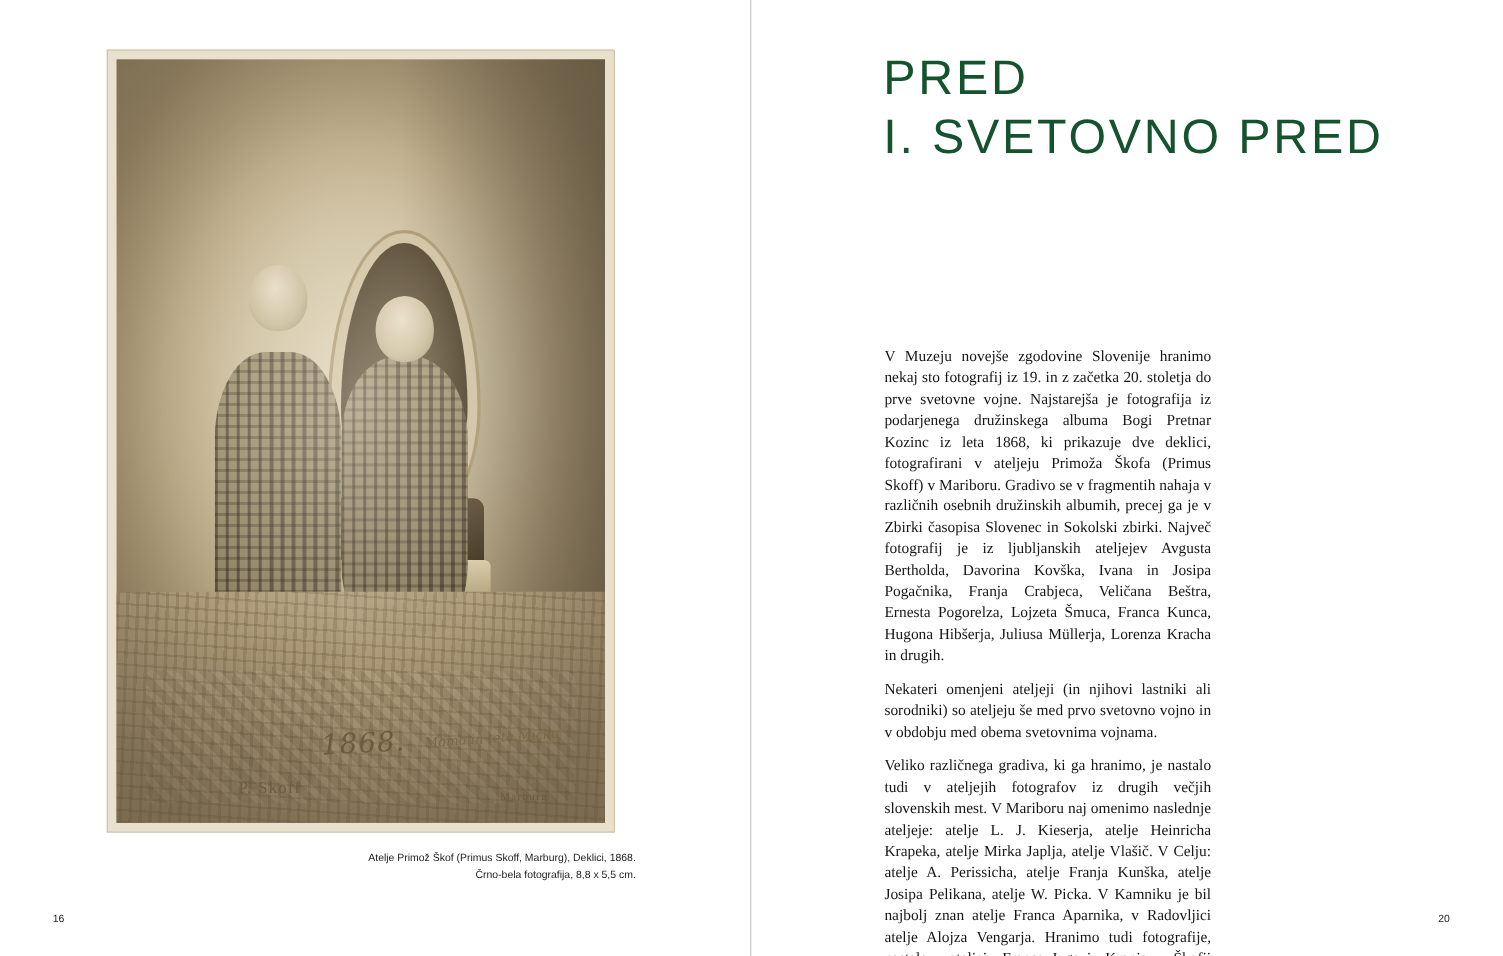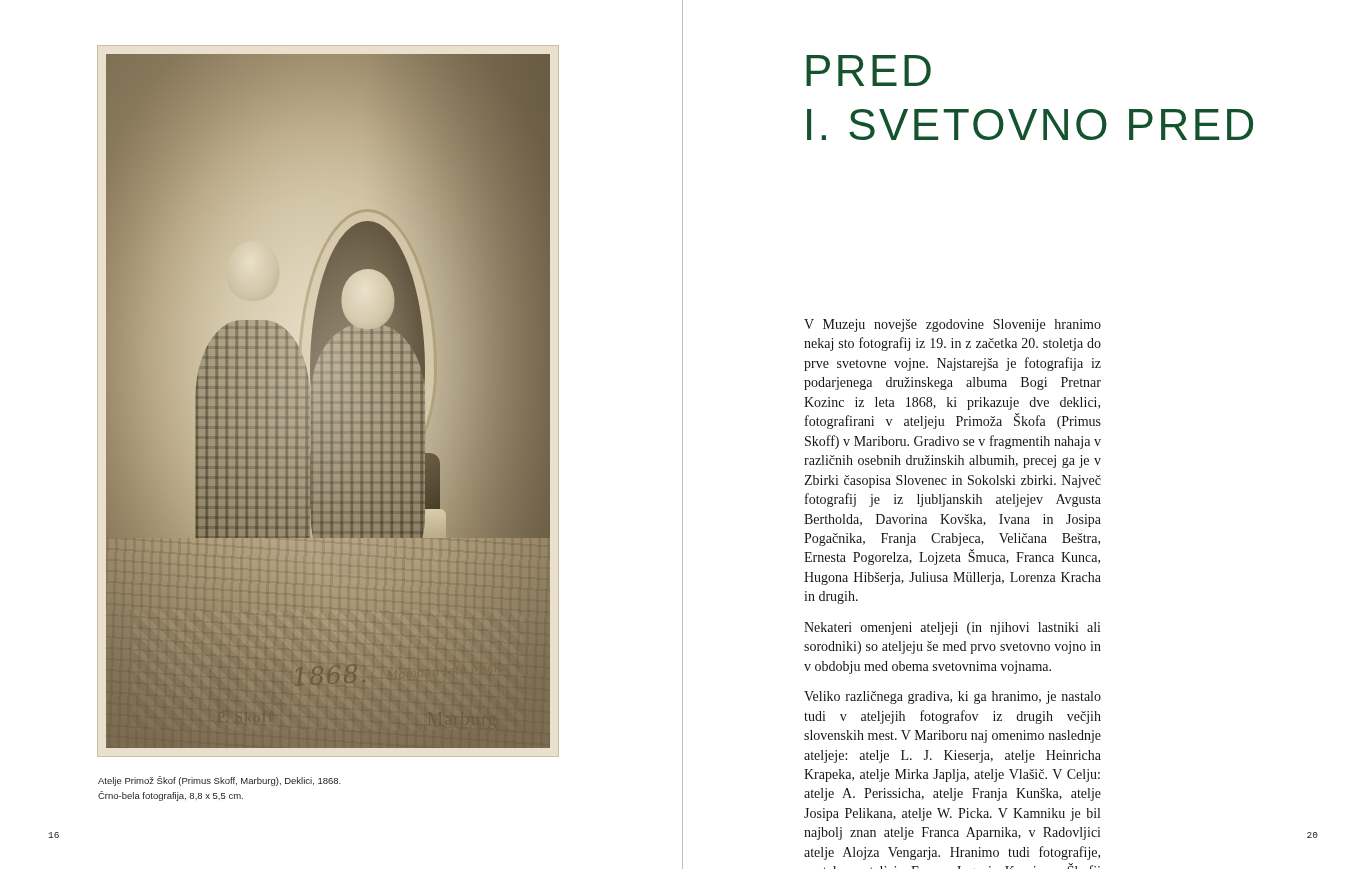--- a/index.html
+++ b/index.html
@@ -212,38 +212,39 @@
     font-size: 15px;
     letter-spacing: 1.2px;
     color: #6c5b40;
     margin-left: 29px;
   }
   .studio-mark-right {
     position: absolute;
     right: 52px;
     bottom: 18px;
     font-family: "Liberation Serif", serif;
-    font-size: 18px;
+    font-size: 10px;
     letter-spacing: 1.2px;
     color: #6c5b40;
   }
   .caption {
     position: absolute;
-    left: 98px;
+    left: 108px;
     top: 774px;
     width: 470px;
     font-family: "Liberation Sans", sans-serif;
     font-size: 9.5px;
     line-height: 1.55;
     color: #1c1c1c;
+    text-align: right;
   }
   .folio {
     position: absolute;
     bottom: 28px;
-    font-family: Liberation Mono, monospace;
+    font-family: Liberation Sans, sans-serif;
     font-size: 9.5px;
     color: #1c1c1c;
   }
   .folio-left { left: 48px; }
   .folio-right { right: 48px; }
 
   
   .chapter-title {
     position: absolute;
     left: 120px;

